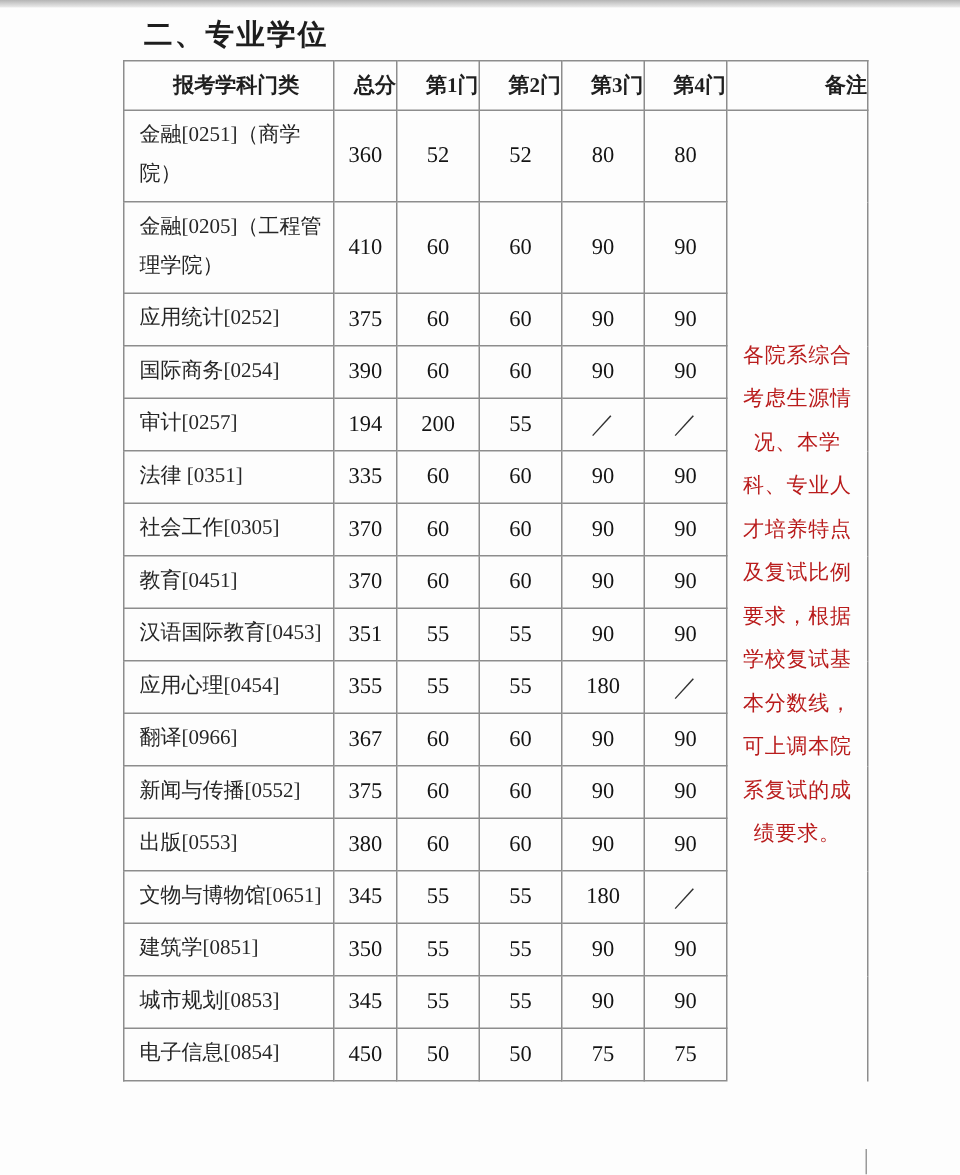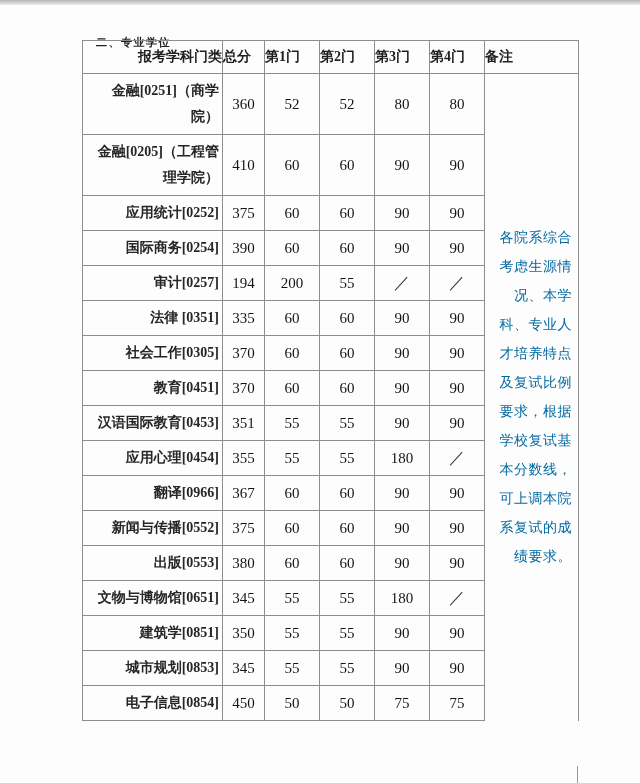--- a/index.html
+++ b/index.html
@@ -11,55 +11,53 @@
     color: #222;
     overflow: hidden;
   }
   .top-band {
     position: absolute; top: 0; left: 0;
     width: 640px; height: 5px;
     background: linear-gradient(#b5b5b5, #ececec);
   }
   .title {
     position: absolute; left: 96px; top: 10px;
-    font-size: 11px; font-weight: bold; letter-spacing: 1.5px;
+    font-size: 19px; font-weight: bold; letter-spacing: 1.5px;
     color: #1e1e1e;
-    margin-top: 25px;
   }
   table.scores {
     position: absolute; left: 82px; top: 40px;
     width: 496px;
     border-collapse: collapse;
     table-layout: fixed;
   }
   th, td { border: 1px solid #8d8d8d; }
   col.c-subject { width: 140px; }
   col.c-total   { width: 42px; }
   col.c-s1, col.c-s2, col.c-s3, col.c-s4 { width: 55px; }
   col.c-remark  { width: 94px; }
   th {
     height: 33px; font-size: 14px; font-weight: bold;
-    text-align: left; color: #1f1f1f;
-  }
-  th.subject-h { text-align: right; padding-left: 10px; }
+    text-align: right; color: #1f1f1f;
+  }
+  th.subject-h { text-align: center; padding-left: 10px; }
   td { height: 35px; vertical-align: middle; }
   td.subject {
-    font-size: 14px; text-align: right;
+    font-size: 14px; text-align: left;
     padding: 4px 3px 4px 10px; line-height: 26px;
     color: #262626;
-    font-weight: bold;
   }
   td.score {
     font-size: 15px; text-align: center; color: #141414;
   }
   td.slash { font-size: 16px; color: #303030; font-weight: normal; }
   td.remark {
     font-size: 14px; line-height: 29px; letter-spacing: 0.5px;
-    padding: 0 6px; text-align: right; vertical-align: middle;
-    color: #0369a1;
+    padding: 0 6px; text-align: center; vertical-align: middle;
+    color: #b91c1c;
     border-bottom: none;
   }
   .border-stub {
     position: absolute; left: 577px; top: 766px;
     width: 1px; height: 17px; background: #9a9a9a;
   }
 </style>
 </head>
 <body>
 

